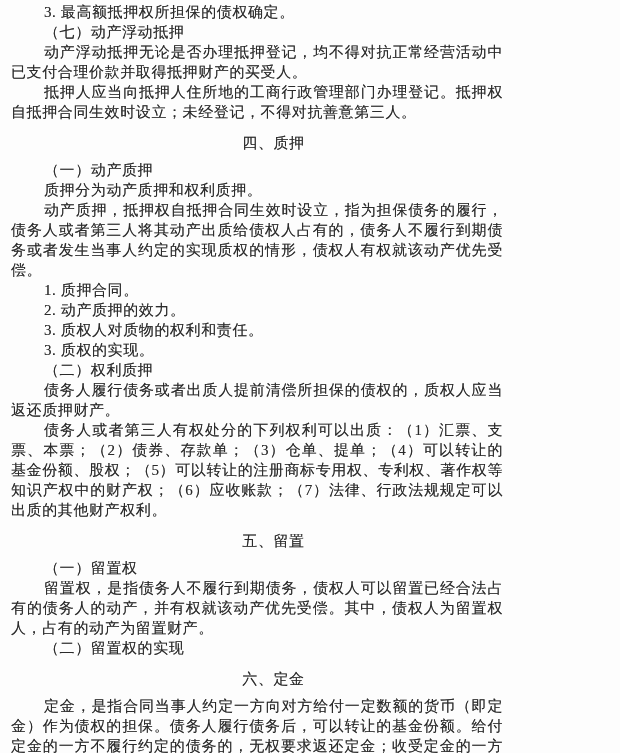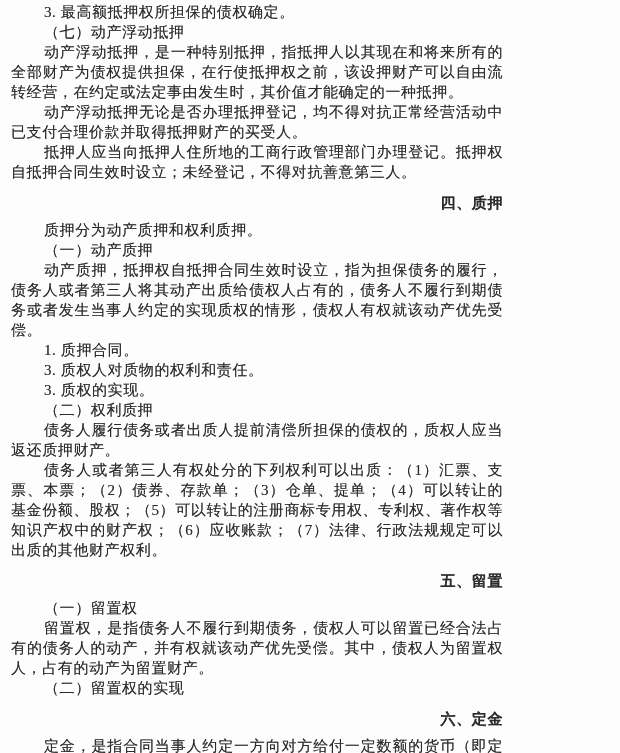--- a/index.html
+++ b/index.html
@@ -28,40 +28,40 @@
   .blk {
     margin: 0;
     text-indent: 2.2em;
     text-align: justify;
   }
   .blk.numbered,
   .blk.subheading {
     text-align: left;
   }
   .blk.heading {
-    font-weight: bold;
-    text-align: right;
+    font-weight: normal;
+    text-align: center;
     font-size: 15px;
     margin: 11px 0 7px 0;
   }
 </style>
 </head>
 <body>
 
 <div class="page">
     <p class="blk numbered">3. 最高额抵押权所担保的债权确定。</p>
     <p class="blk subheading">（七）动产浮动抵押</p>
-    <p class="blk paragraph">动产浮动抵押，是一种特别抵押，指抵押人以其现在和将来所有的全部财产为债权提供担保，在行使抵押权之前，该设押财产可以自由流转经营，在约定或法定事由发生时，其价值才能确定的一种抵押。</p>
     <p class="blk paragraph">动产浮动抵押无论是否办理抵押登记，均不得对抗正常经营活动中已支付合理价款并取得抵押财产的买受人。</p>
     <p class="blk paragraph">抵押人应当向抵押人住所地的工商行政管理部门办理登记。抵押权自抵押合同生效时设立；未经登记，不得对抗善意第三人。</p>
     <h2 class="blk heading">四、质押</h2>
+    <p class="blk subheading">（一）动产质押</p>
     <p class="blk paragraph">质押分为动产质押和权利质押。</p>
-    <p class="blk subheading">（一）动产质押</p>
     <p class="blk paragraph">动产质押，抵押权自抵押合同生效时设立，指为担保债务的履行，债务人或者第三人将其动产出质给债权人占有的，债务人不履行到期债务或者发生当事人约定的实现质权的情形，债权人有权就该动产优先受偿。</p>
     <p class="blk numbered">1. 质押合同。</p>
+    <p class="blk numbered">2. 动产质押的效力。</p>
     <p class="blk numbered">3. 质权人对质物的权利和责任。</p>
     <p class="blk numbered">3. 质权的实现。</p>
     <p class="blk subheading">（二）权利质押</p>
     <p class="blk paragraph">债务人履行债务或者出质人提前清偿所担保的债权的，质权人应当返还质押财产。</p>
     <p class="blk paragraph">债务人或者第三人有权处分的下列权利可以出质：（1）汇票、支票、本票；（2）债券、存款单；（3）仓单、提单；（4）可以转让的基金份额、股权；（5）可以转让的注册商标专用权、专利权、著作权等知识产权中的财产权；（6）应收账款；（7）法律、行政法规规定可以出质的其他财产权利。</p>
     <h2 class="blk heading">五、留置</h2>
     <p class="blk subheading">（一）留置权</p>
     <p class="blk paragraph">留置权，是指债务人不履行到期债务，债权人可以留置已经合法占有的债务人的动产，并有权就该动产优先受偿。其中，债权人为留置权人，占有的动产为留置财产。</p>
     <p class="blk subheading">（二）留置权的实现</p>
     <h2 class="blk heading">六、定金</h2>

